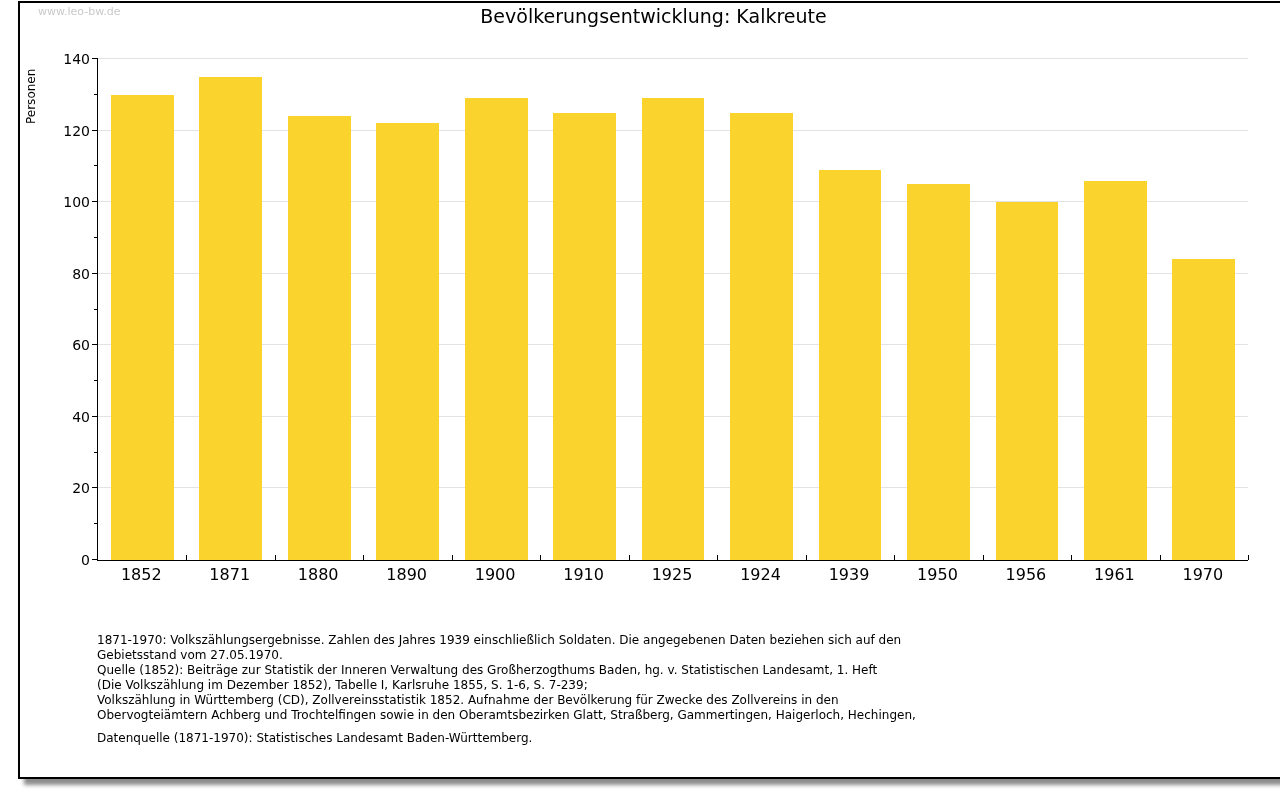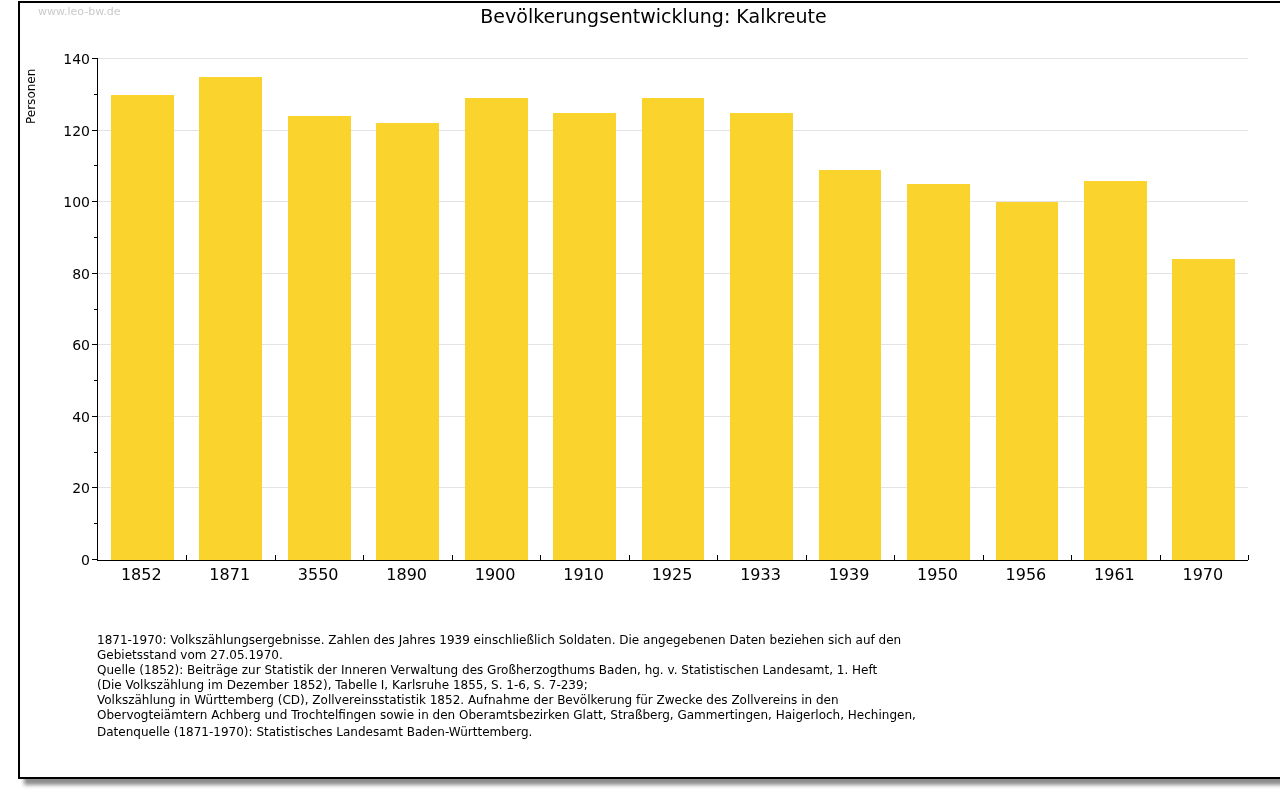--- a/index.html
+++ b/index.html
@@ -18,21 +18,21 @@
   .ylab{position:absolute;left:-56px;width:48px;text-align:right;font-size:14px;transform:translateY(50%);line-height:1;}
   .xtick{position:absolute;bottom:0;width:1px;height:5px;background:#000;}
   .xlabels{position:absolute;left:77px;top:562px;width:1150px;display:flex;font-size:16px;}
   .xlabels span{flex:1;text-align:center;}
   .ylabel{position:absolute;left:4px;top:121px;transform:rotate(-90deg);transform-origin:left top;
     font-size:12px;white-space:nowrap;}
   .legend{position:absolute;left:79px;top:597px;display:inline-flex;align-items:center;
     border:1px solid #000;padding:3px 12px 3px 9px;font-size:13px;background:#fff;}
   .legend .swatch{width:10px;height:10px;border:1px solid #7c6a10;margin-right:10px;}
   .footer{position:absolute;left:77px;top:630px;font-size:12px;line-height:15px;color:#000;}
-  .footer .src{margin-top:2px;}
+  .footer .src{margin-top:8px;}
 </style>
 </head>
 <body>
 
 <div class="page">
   <div class="watermark">www.leo-bw.de</div>
   <div class="title">Bevölkerungsentwicklung: Kalkreute</div>
 
   <div class="ylabel">Personen</div>
 
@@ -119,26 +119,26 @@
       <div class="xtick" style="left: 69.2308%;"></div>
       <div class="xtick" style="left: 76.9231%;"></div>
       <div class="xtick" style="left: 84.6154%;"></div>
       <div class="xtick" style="left: 92.3077%;"></div>
       <div class="xtick" style="left: 100%;"></div>
     </div>
 
   <div class="xlabels" id="xlabels">
       <span>1852</span>
       <span>1871</span>
-      <span>3550</span>
+      <span>1880</span>
       <span>1890</span>
       <span>1900</span>
       <span>1910</span>
       <span>1925</span>
-      <span>1933</span>
+      <span>1924</span>
       <span>1939</span>
       <span>1950</span>
       <span>1956</span>
       <span>1961</span>
       <span>1970</span>
     </div>
 
 
   <div class="footer">
     <div>1871-1970: Volkszählungsergebnisse. Zahlen des Jahres 1939 einschließlich Soldaten. Die angegebenen Daten beziehen sich auf den</div>

